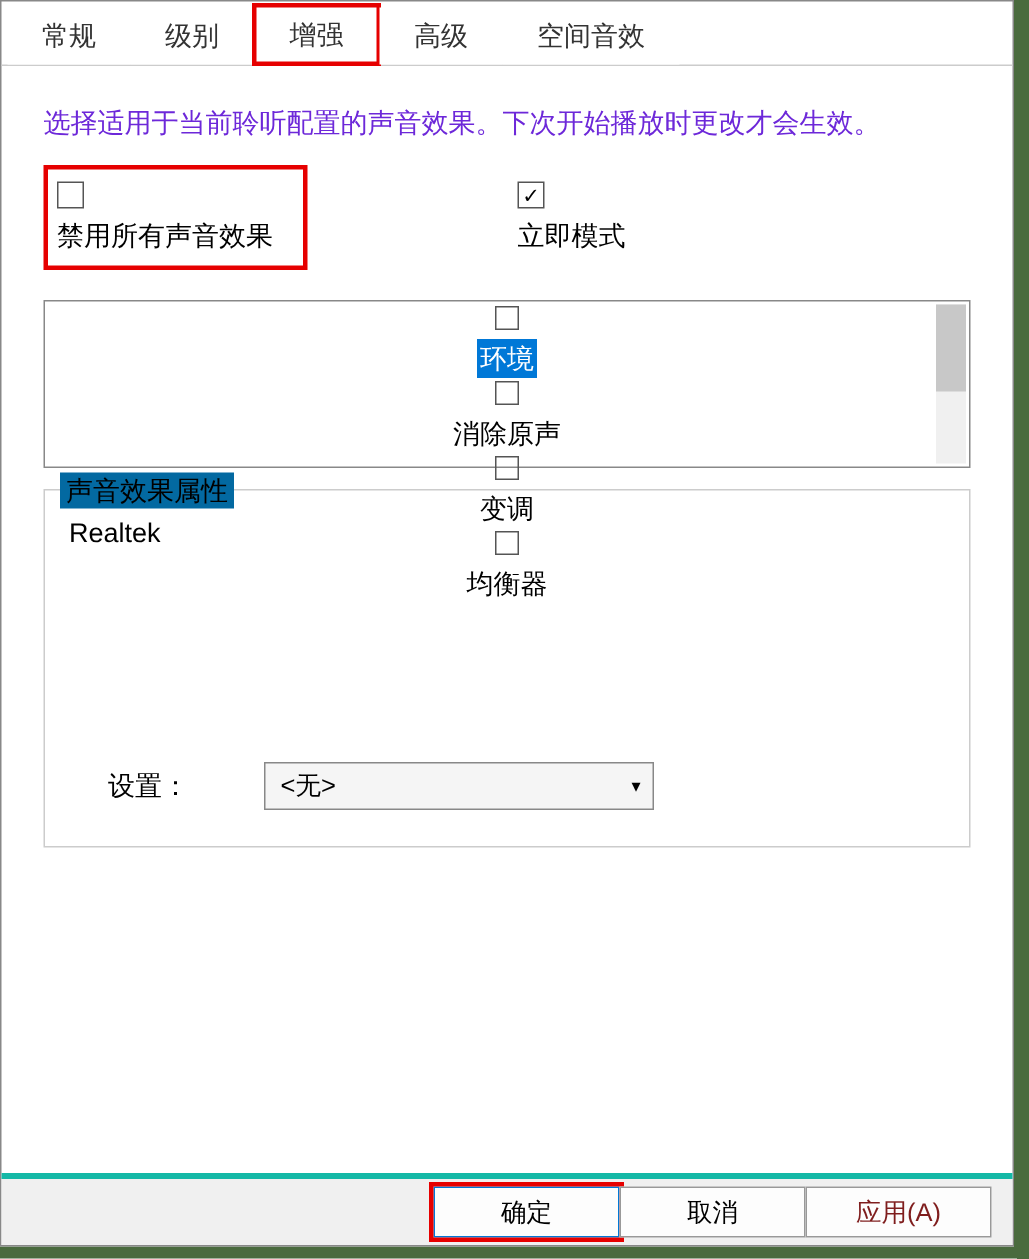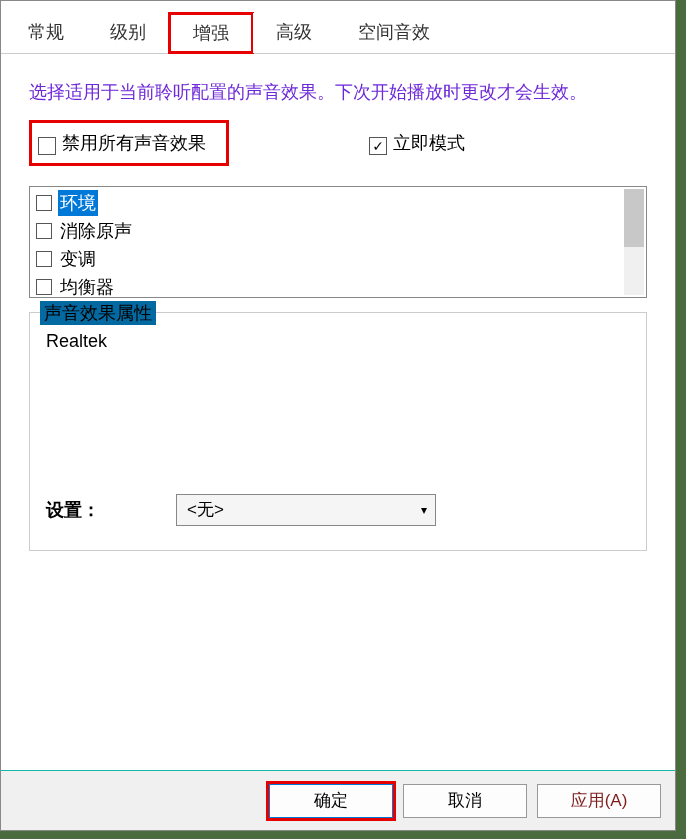--- a/index.html
+++ b/index.html
@@ -15,21 +15,22 @@
       background: #ffffff;
       width: 676px;
       height: 831px;
       border: 1px solid #888;
       position: relative;
     }
     .tabs {
       display: flex;
       border-bottom: 1px solid #ccc;
       padding-left: 4px;
-      padding-top: 12px;
+      padding-top: 2px;
+      align-items: flex-end;
     }
     .tab {
       padding: 6px 22px;
       font-size: 18px;
       color: #333;
       cursor: pointer;
       border: 1px solid transparent;
       position: relative;
       background: #fff;
     }
@@ -48,23 +49,24 @@
       max-width: 560px;
     }
     .checkbox-row {
       display: flex;
       align-items: center;
       gap: 140px;
       margin-bottom: 20px;
     }
     .checkbox-wrap {
       display: flex;
-      align-items: flex-end;
+      align-items: flex-start;
       gap: 6px;
       font-size: 18px;
+      flex-direction: column;
     }
     .checkbox-wrap.highlighted {
       border: 3px solid #e60000;
       padding: 8px 20px 8px 6px;
     }
     .checkbox-box {
       width: 18px;
       height: 18px;
       border: 1.5px solid #555;
       display: inline-flex;
@@ -87,20 +89,21 @@
     .effects-inner {
       padding: 2px 4px;
     }
     .effect-item {
       display: flex;
       align-items: center;
       gap: 6px;
       font-size: 18px;
       padding: 1px 2px;
       line-height: 1.45;
+      flex-direction: column;
     }
     .effect-item .label {
       padding: 0 2px;
     }
     .effect-item.selected .label {
       background: #0078d7;
       color: #fff;
     }
     .small-check {
       width: 16px;
@@ -148,51 +151,49 @@
       text-align: right;
       padding-right: 24px;
     }
     .settings-row {
       display: flex;
       align-items: center;
       margin-top: 120px;
     }
     .settings-label {
       width: 130px;
-      text-align: left;
+      text-align: center;
       padding-right: 24px;
       font-size: 18px;
-      font-weight: bold;
     }
     .dropdown {
       width: 260px;
       height: 32px;
       border: 1px solid #888;
       background: #f5f5f5;
       display: flex;
       align-items: center;
       justify-content: space-between;
       padding: 0 8px 0 10px;
       font-size: 17px;
     }
     .chevron {
       font-size: 12px;
     }
     .button-bar {
       position: absolute;
       bottom: 0;
       left: 0;
       right: 0;
-      height: 60px;
+      height: 48px;
       background: #f0f0f0;
-      border-top: 1px solid #14b8a6;
+      border-top: 4px solid #14b8a6;
       display: flex;
       justify-content: flex-end;
       align-items: center;
-      gap: 10px;
       padding-right: 14px;
     }
     .btn {
       width: 124px;
       height: 34px;
       border: 1px solid #999;
       background: #fdfdfd;
       font-size: 17px;
       display: flex;
       align-items: center;

